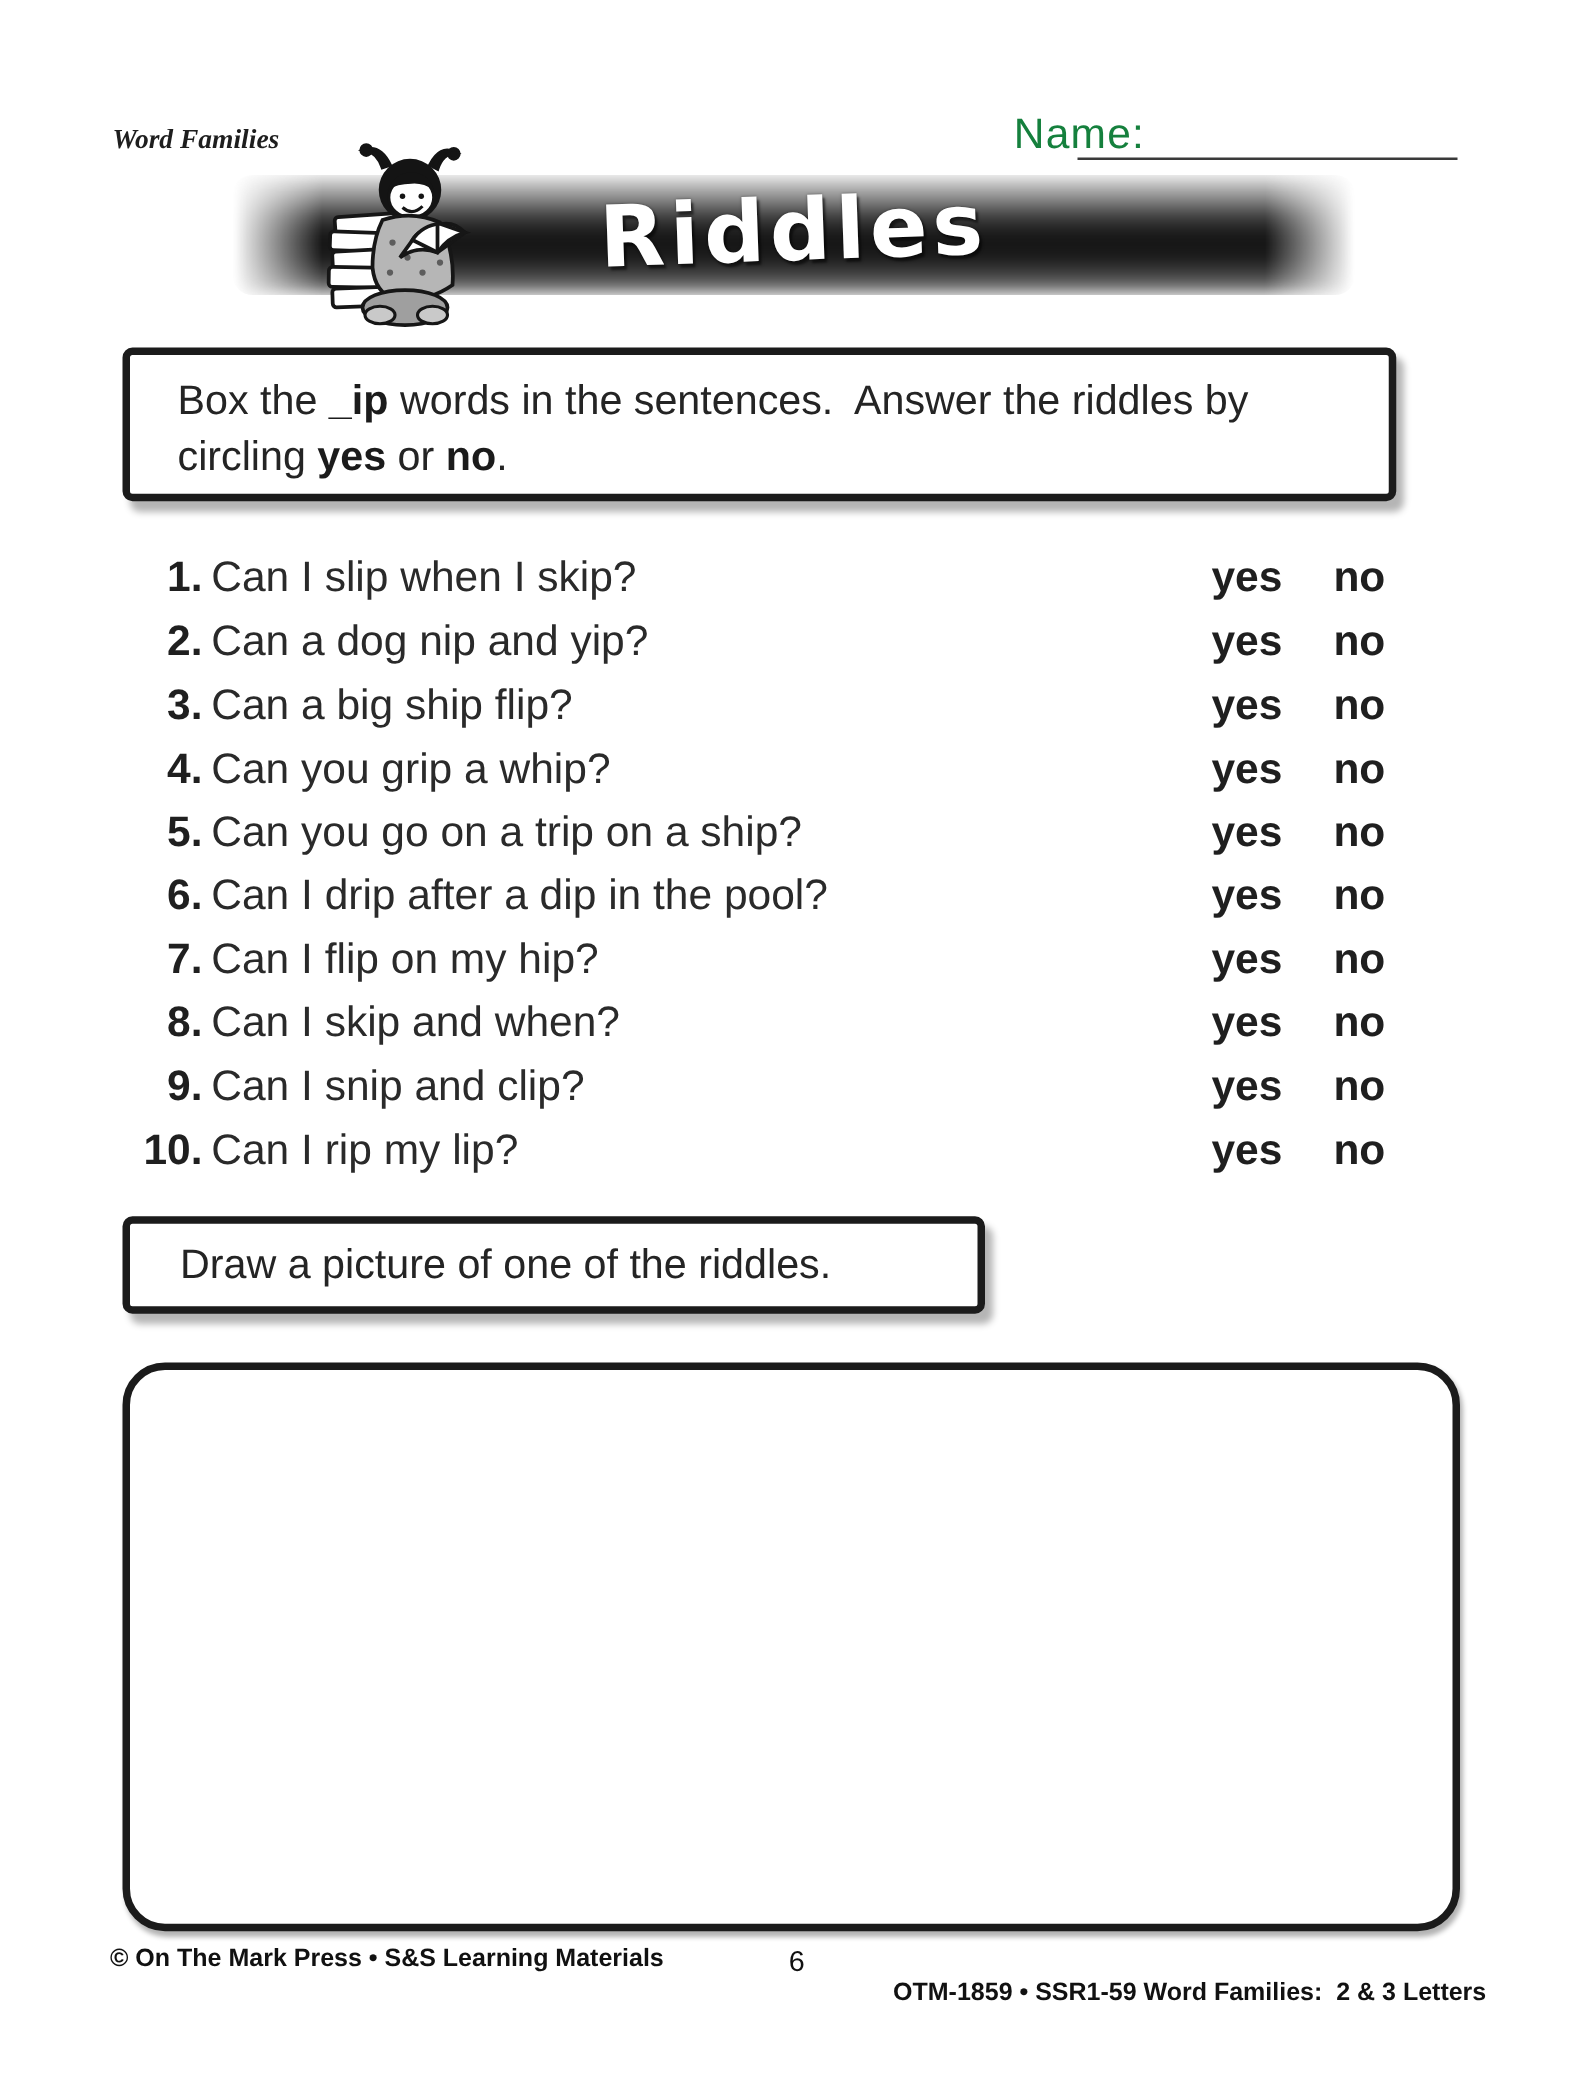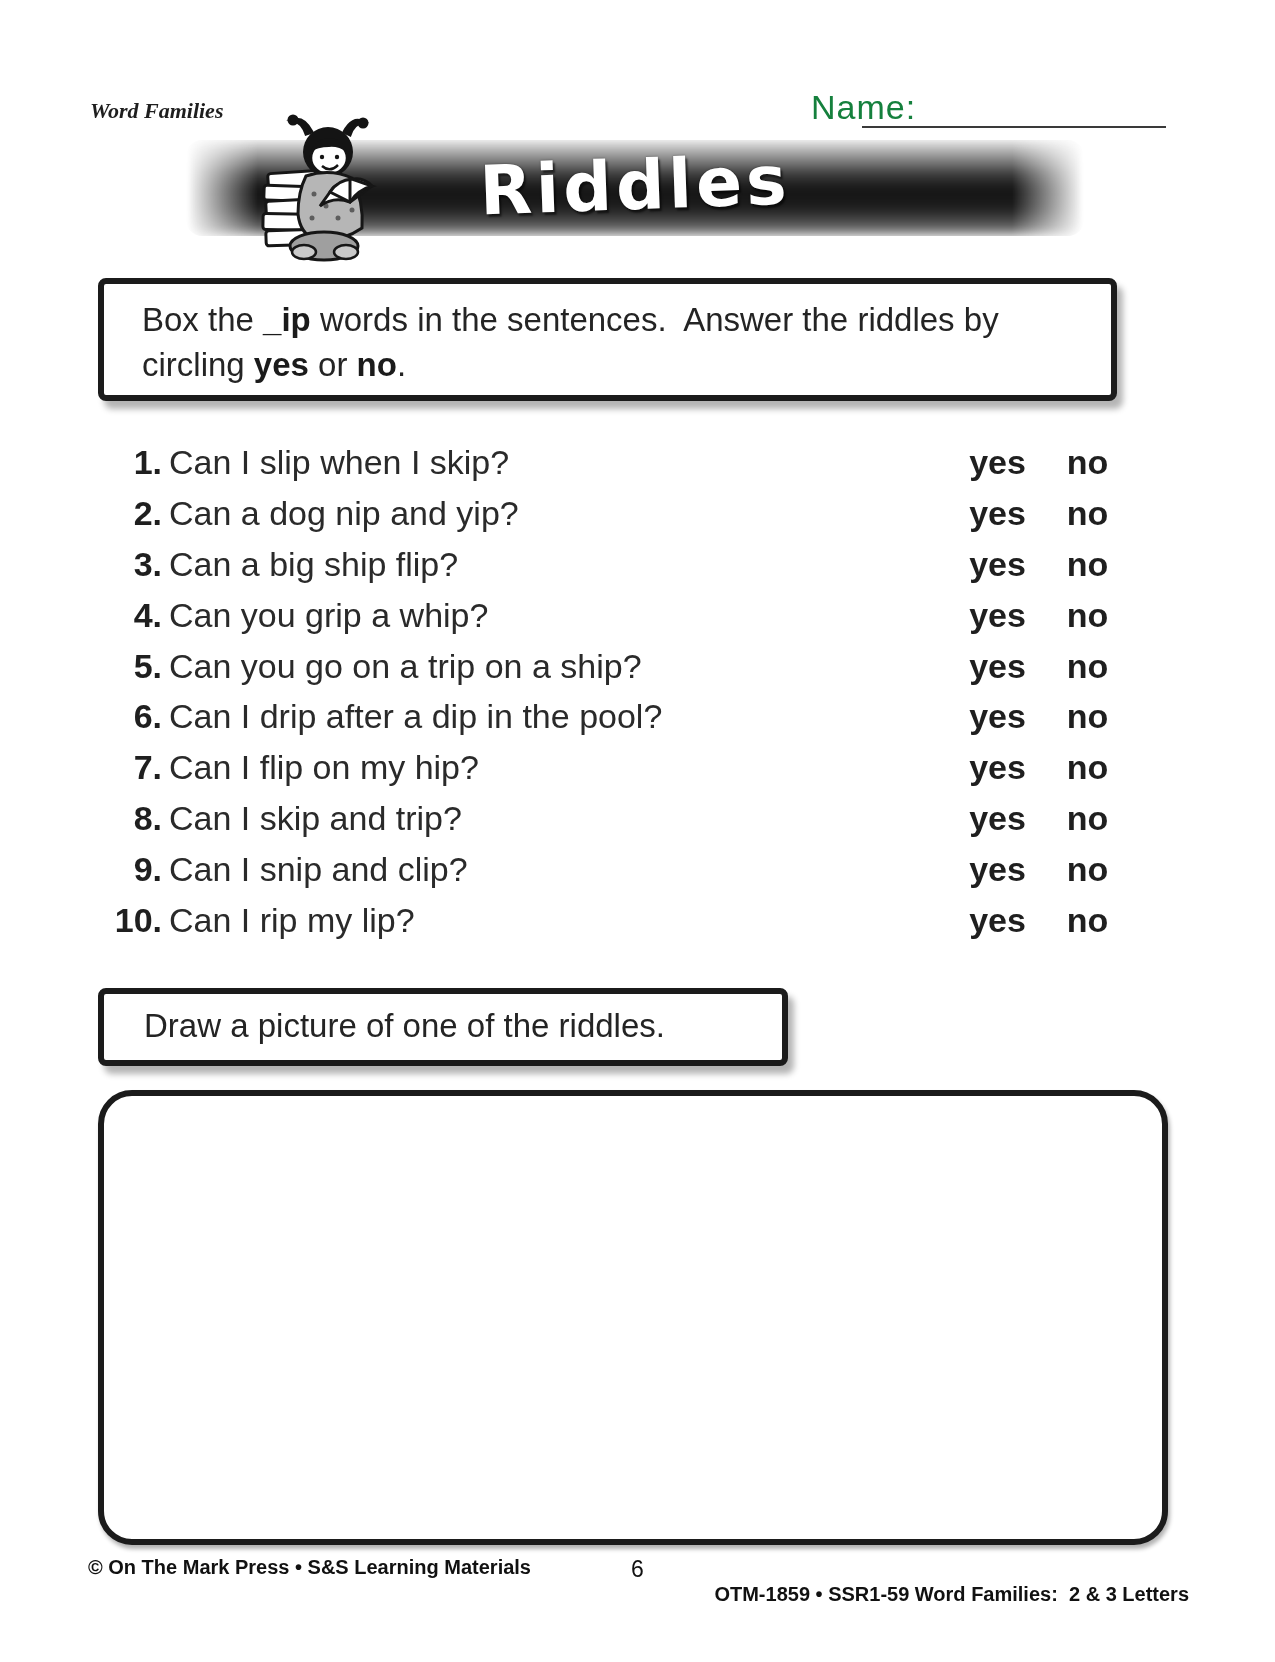--- a/index.html
+++ b/index.html
@@ -25,21 +25,21 @@
       text-shadow:2px 3px 2px rgba(0,0,0,.55), 0 0 2px rgba(0,0,0,.5);}
   .girl{position:absolute;left:246px;top:110px;width:152px;height:156px;}
 
   
   .round-box{position:absolute;background:#fff;border:6px solid #1b1b1b;border-radius:8px;
              box-shadow:6px 8px 6px #b5b5b5;}
   .instr-box{left:98px;top:278px;width:953px;height:98px;padding:13px 16px 0 38px;
              font-size:33px;line-height:45px;white-space:pre-wrap;}
   .instr-box b,.draw-box b{color:#1b1b1b;}
   .draw-box{left:98px;top:973px;width:638px;height:66px;padding:0 0 0 40px;
-            font-size:33px;line-height:64px;white-space:pre-wrap;margin-top:15px;}
+            font-size:33px;line-height:64px;white-space:pre-wrap;}
 
   
   .riddles{position:absolute;left:85px;top:442px;width:1045px;}
   .riddle-row{display:flex;align-items:flex-start;height:50.9px;font-size:34px;line-height:40px;}
   .riddle-num{width:77px;text-align:right;font-weight:bold;color:#1f1f1f;}
   .riddle-text{flex:1;margin-left:7px;color:#2a2a2a;}
   .riddle-yes{width:95px;text-align:center;font-weight:bold;color:#1f1f1f;cursor:pointer;}
   .riddle-no{width:85px;text-align:center;font-weight:bold;color:#1f1f1f;cursor:pointer;}
 
   
@@ -152,21 +152,21 @@
       <span class="riddle-no">no</span>
     </div>
     <div class="riddle-row">
       <span class="riddle-num">7.</span>
       <span class="riddle-text">Can I flip on my hip?</span>
       <span class="riddle-yes">yes</span>
       <span class="riddle-no">no</span>
     </div>
     <div class="riddle-row">
       <span class="riddle-num">8.</span>
-      <span class="riddle-text">Can I skip and trip?</span>
+      <span class="riddle-text">Can I skip and when?</span>
       <span class="riddle-yes">yes</span>
       <span class="riddle-no">no</span>
     </div>
     <div class="riddle-row">
       <span class="riddle-num">9.</span>
       <span class="riddle-text">Can I snip and clip?</span>
       <span class="riddle-yes">yes</span>
       <span class="riddle-no">no</span>
     </div>
     <div class="riddle-row">

